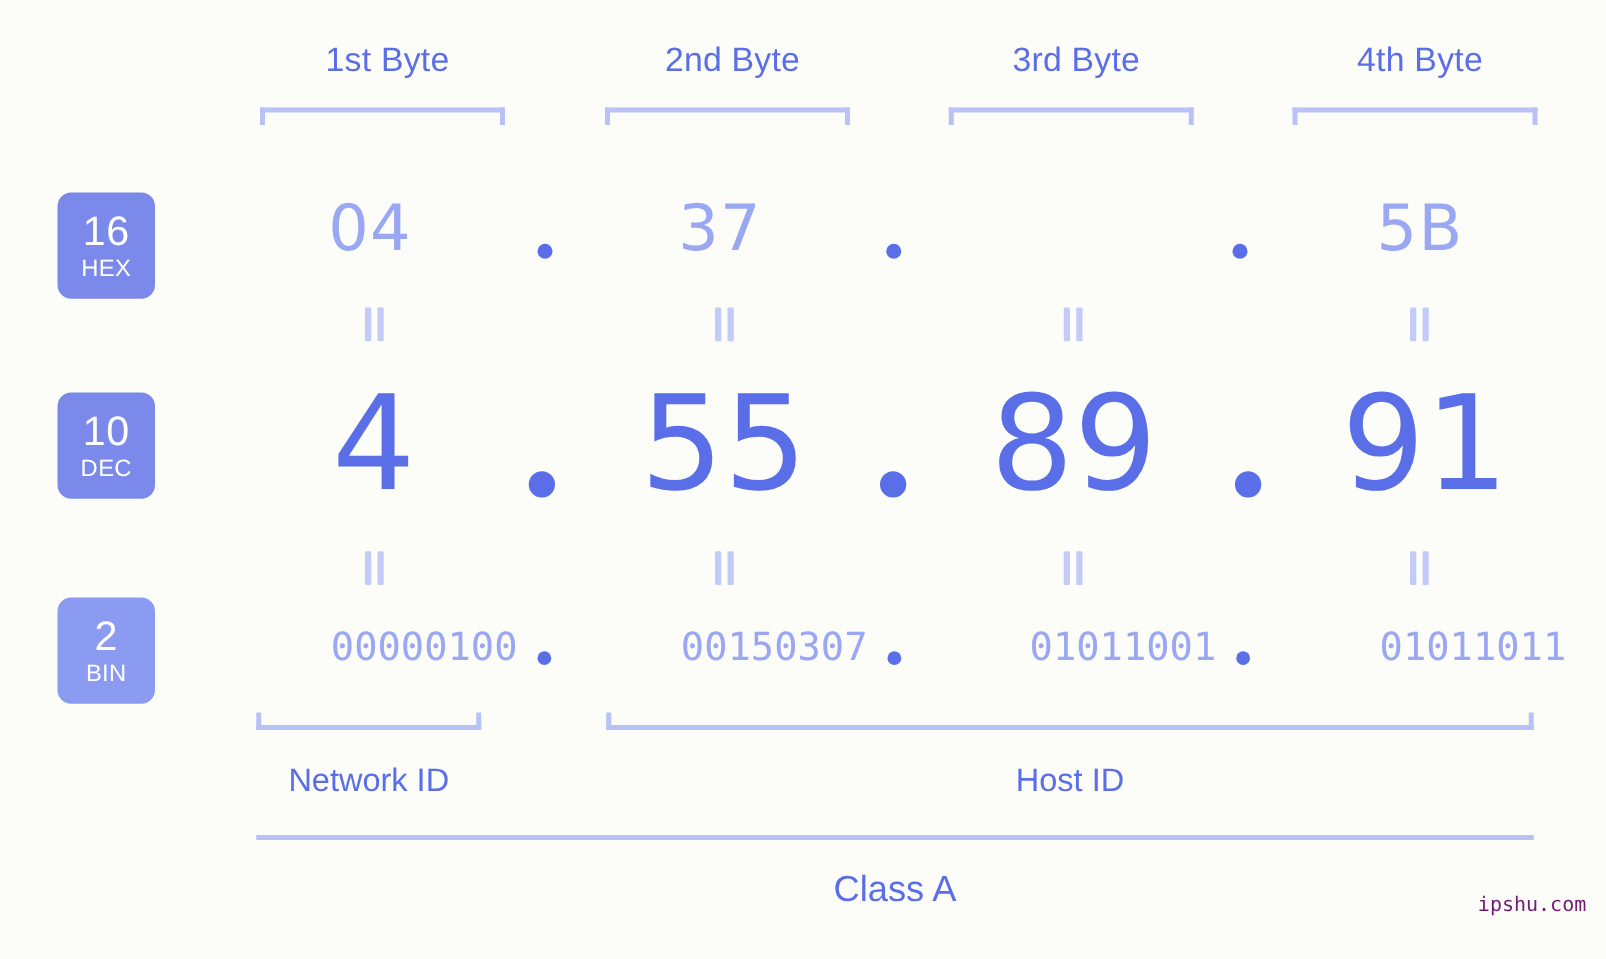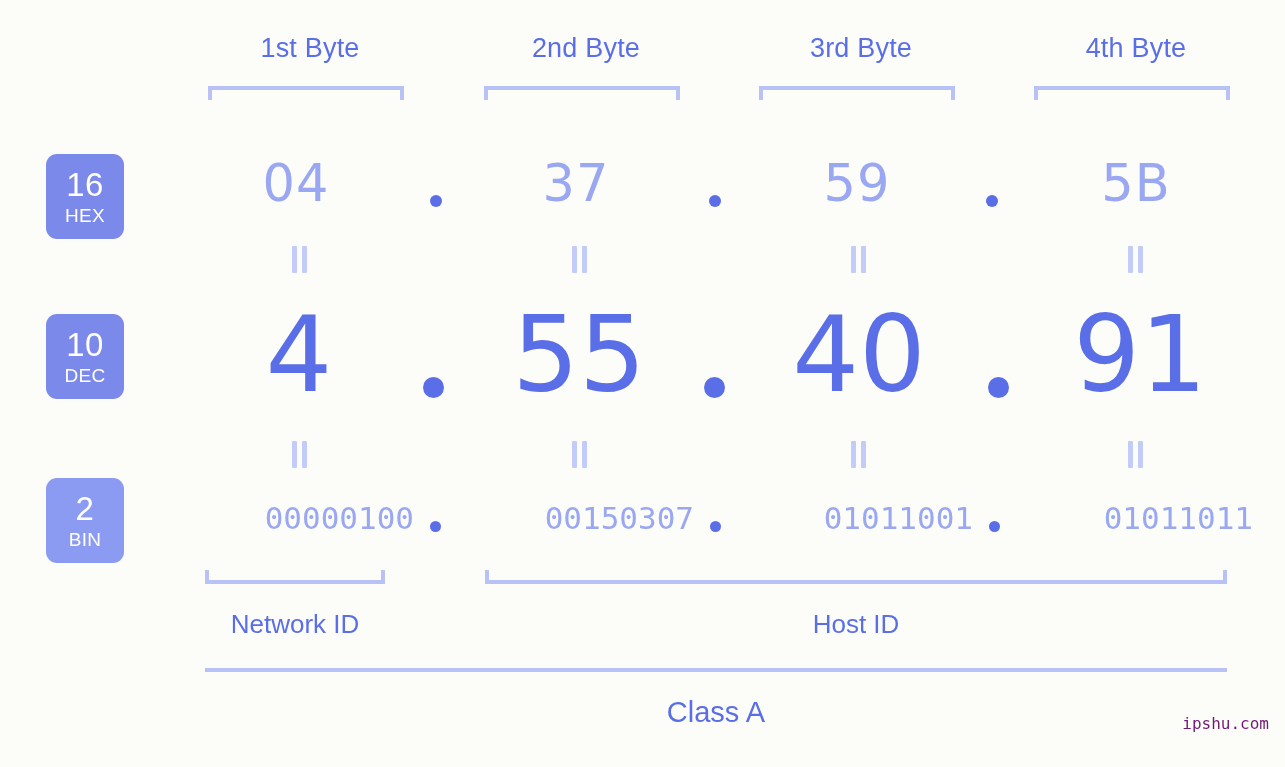--- a/index.html
+++ b/index.html
@@ -220,21 +220,20 @@
 
   <div class="badge" id="badge-hex">
     <span class="num">16</span>
     <span class="word">HEX</span>
   </div>
 
   <div class="hex-val" style="left:196px;">04</div>
   <div class="hex-dot" style="left:430px;"></div>
   <div class="hex-val" style="left:476px;">37</div>
   <div class="hex-dot" style="left:709px;"></div>
-  <div class="hex-val" style="left:757px;">59</div>
   <div class="hex-dot" style="left:986px;"></div>
   <div class="hex-val" style="left:1036px;">5B</div>
 
   <div class="eqmark" style="left:291px; top:246px;">
       <span class="a"></span>
       <span class="b"></span>
     </div>
   <div class="eqmark" style="left:571px; top:246px;">
       <span class="a"></span>
       <span class="b"></span>
@@ -250,21 +249,21 @@
 
   <div class="badge" id="badge-dec">
     <span class="num">10</span>
     <span class="word">DEC</span>
   </div>
 
   <div class="dec-val" style="left:199px;">4</div>
   <div class="dec-dot" style="left:423px;"></div>
   <div class="dec-val" style="left:479px;">55</div>
   <div class="dec-dot" style="left:704px;"></div>
-  <div class="dec-val" style="left:759px;">40</div>
+  <div class="dec-val" style="left:759px;">89</div>
   <div class="dec-dot" style="left:988px;"></div>
   <div class="dec-val" style="left:1040px;">91</div>
 
   <div class="eqmark" style="left:291px; top:441px;">
       <span class="a"></span>
       <span class="b"></span>
     </div>
   <div class="eqmark" style="left:571px; top:441px;">
       <span class="a"></span>
       <span class="b"></span>

